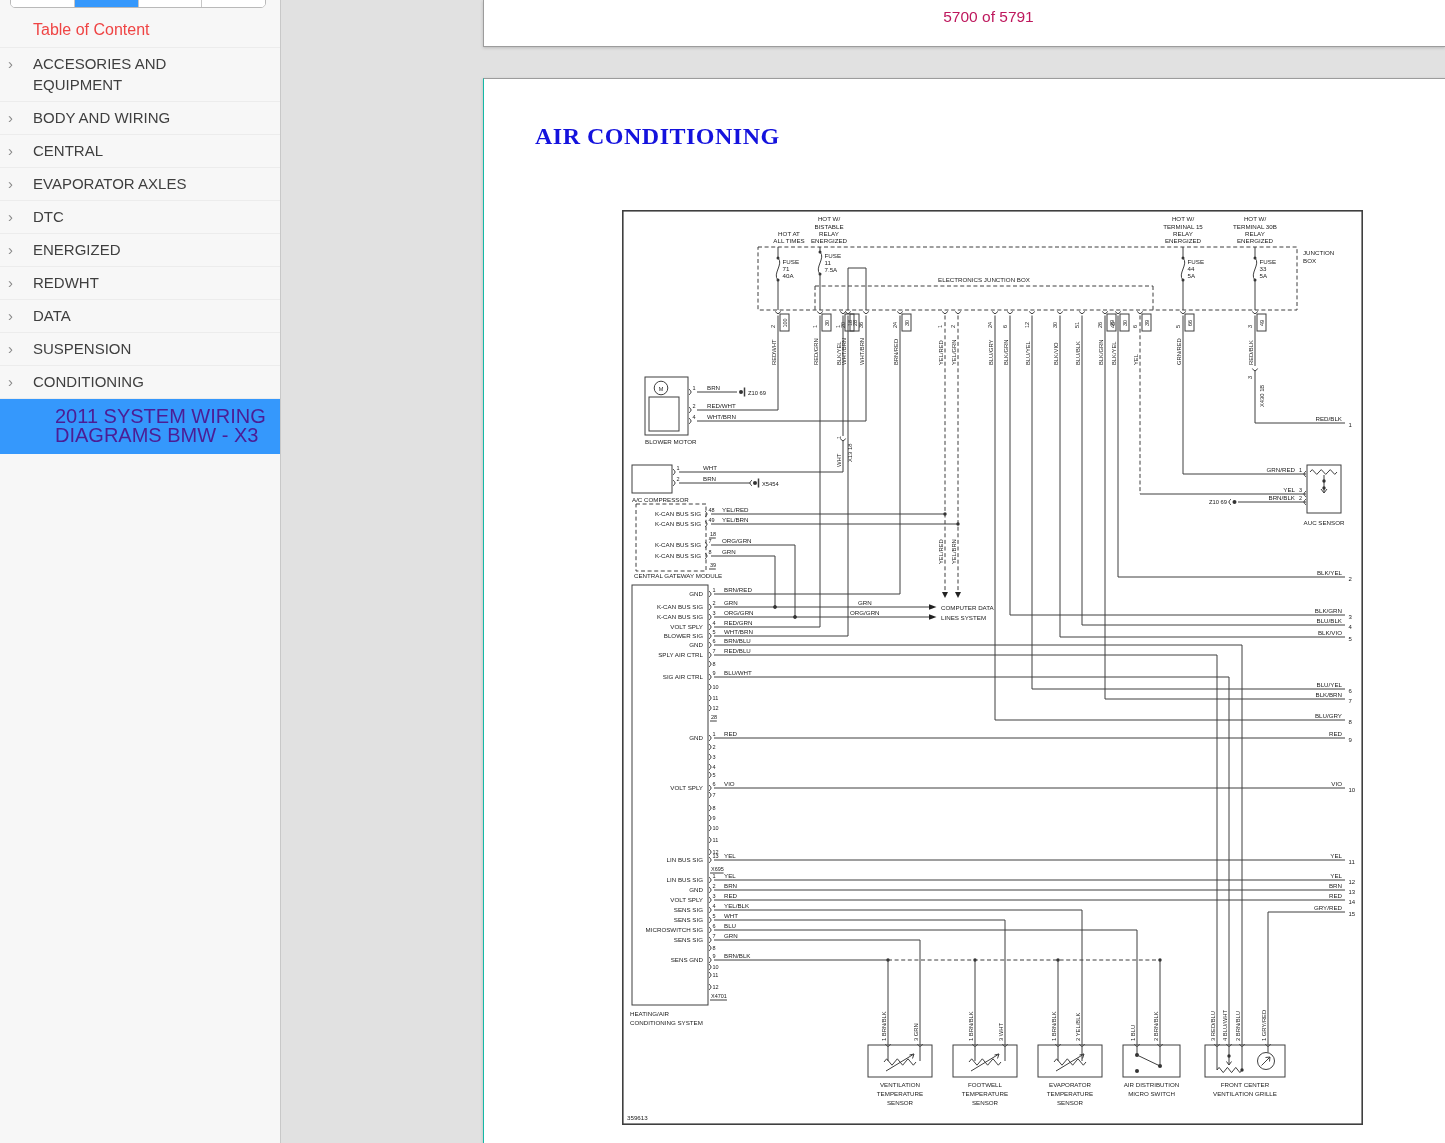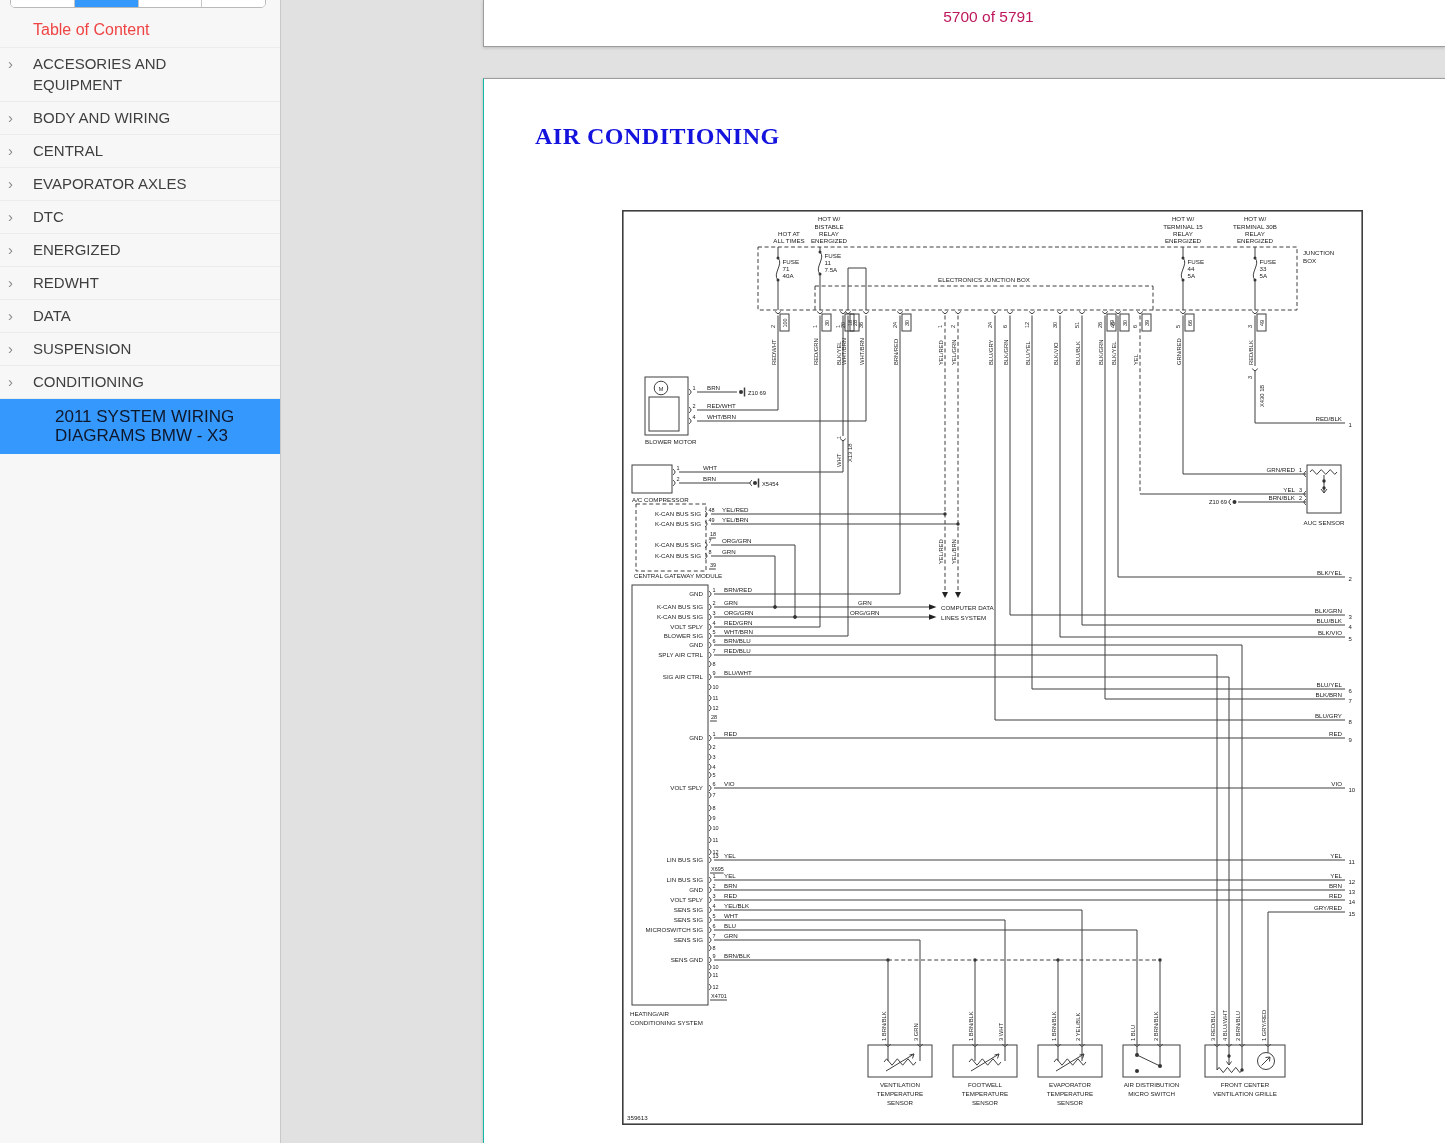--- a/index.html
+++ b/index.html
@@ -12,21 +12,21 @@
           border:1px solid #b9b9b9;border-radius:5px;overflow:hidden;background:#fff;}
   .seg{flex:1;border-left:1px solid #c7c7c7;background:#fff;}
   .seg:first-child{border-left:none;}
   .seg.active{background:#3598fc;}
   #toc-title{margin:21px 0 8px 33px;font-size:16px;color:#ef4444;}
   #toc-list{margin:0;padding:0;list-style:none;}
   .item{position:relative;padding:5px 58px 6px 33px;font-size:15px;line-height:21px;
         color:#3f3f3f;border-top:1px solid #ececec;cursor:default;}
   .chev{position:absolute;left:8px;top:5px;color:#8a8a8a;font-size:15px;line-height:21px;}
   .chev.down{transform:rotate(90deg);transform-origin:50% 50%;display:inline-block;}
-  .sel{background:#3598fc;color:#0f172a;padding:8px 14px 9px 55px;font-size:17px;
+  .sel{background:#3598fc;color:#4c1d95;padding:8px 14px 9px 55px;font-size:20px;
        line-height:19px;border-top:1px solid #ececec;}
   
   #main{position:absolute;left:282px;top:0;right:0;bottom:0;background:#e1e1e1;}
   .page{position:absolute;background:#fff;box-shadow:0 1px 3px rgba(0,0,0,.18);}
   #page-prev{left:201px;top:0;width:962px;height:47px;border-left:1px solid #9c9c9c;
              border-bottom:1px solid #9c9c9c;box-sizing:border-box;}
   #pager{padding:8px 0 0 48px;text-align:center;font-size:15.5px;color:#be185d;}
   #page-cur{left:201px;top:78px;width:962px;height:1080px;border-left:1px solid #14b8a6;
             border-top:1px solid #9c9c9c;box-sizing:border-box;}
   #sec-title{position:absolute;left:51px;top:44px;font-family:"Liberation Serif",serif;

